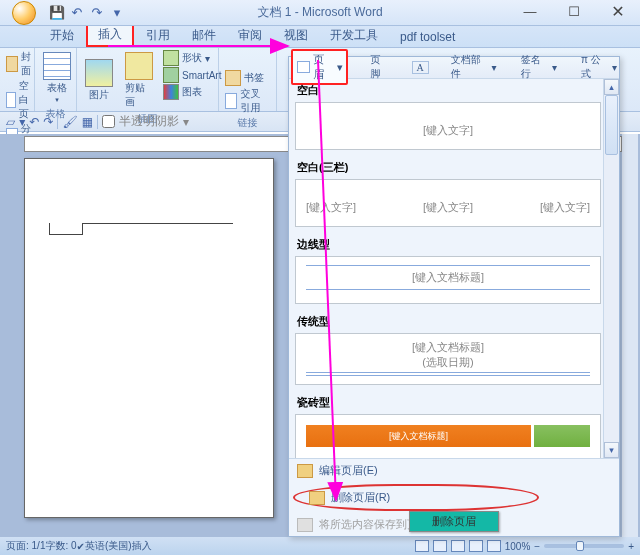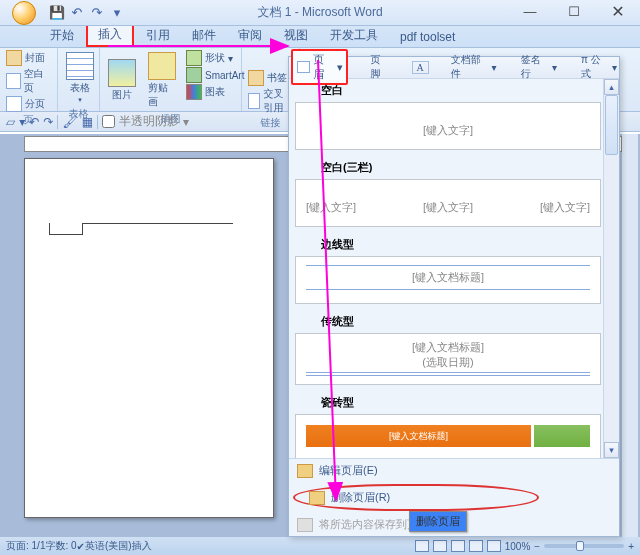--- a/index.html
+++ b/index.html
@@ -41,34 +41,34 @@
   .header-tab { position: absolute; top: 64px; left: 24px; width: 34px; height: 12px; border: 1px solid #444; border-top: none; }
   
   .dropdown { position: absolute; top: 56px; left: 288px; right: 20px; bottom: 18px; background: #eef4fc; border: 1px solid #9fb8d8; box-shadow: 2px 2px 6px rgba(0,0,0,0.2); z-index: 10; display: flex; flex-direction: column; }
   .dd-head { background: linear-gradient(#f0f6fc,#e4ecf8); padding: 3px 6px; font-size: 11px; color: #3a5a8a; border-bottom: 1px solid #c8d8ea; font-weight: bold; }
   .dd-body { flex: 1; overflow: hidden; position: relative; padding: 0 0 0 6px; }
   .dd-scroll { position: absolute; right: 0; top: 0; bottom: 0; width: 16px; background: #e8eef8; border-left: 1px solid #c8d8ea; }
   .dd-sb-arrow { height: 16px; background: linear-gradient(#f4f8fc,#e0e8f4); border: 1px solid #b0c0d8; display: flex; align-items: center; justify-content: center; color: #4466aa; font-size: 9px; }
   .dd-sb-thumb { position: absolute; top: 16px; left: 1px; right: 1px; height: 60px; background: linear-gradient(#e8f0fc,#d0e0f4); border: 1px solid #a8c0e0; border-radius: 2px; }
   .dd-sb-arrow.bottom { position: absolute; bottom: 0; left: 0; right: 0; }
   .preset { margin: 0 18px 6px 0; }
-  .preset-label { font-size: 11px; color: #000; font-weight: bold; padding: 4px 2px; margin-left: 24px; }
+  .preset-label { font-size: 11px; color: #000; font-weight: bold; padding: 4px 2px; }
   .preset-box { border: 1px solid #c0c8d0; background: #fff; padding: 6px 10px; min-height: 48px; }
   .preset-inner { text-align: center; color: #888; font-size: 11px; }
   .preset-line { border-bottom: 1px solid #88aadd; margin: 2px 0; }
   .preset-3col { display: flex; justify-content: space-between; }
   .preset-brick { display: flex; height: 22px; }
   .brick1 { flex: 4; background: linear-gradient(#f08020,#e87010); display: flex; align-items: center; justify-content: center; color: #fff; font-size: 9px; }
   .brick2 { flex: 1; background: linear-gradient(#88c060,#70b040); margin-left: 3px; }
   
   .dd-foot { border-top: 1px solid #c8d8ea; background: #eef4fc; }
   .dd-foot-item { display: flex; align-items: center; padding: 4px 8px; gap: 6px; font-size: 11px; color: #3a5a8a; }
   .dd-foot-item.highlight { border: 2px solid #dd3333; border-radius: 50%/60%; margin: 2px 80px 2px 4px; padding: 4px 14px; }
   .dd-foot-icon { width: 16px; height: 14px; background: #f0d080; border: 1px solid #cc9944; }
-  .tooltip { position: absolute; background: #3b82f6; border: 1px solid #888; padding: 2px 6px; font-size: 11px; color: #333; left: 120px; bottom: 4px; box-shadow: 1px 1px 2px rgba(0,0,0,0.3); }
+  .tooltip { position: absolute; background: #14b8a6; border: 1px solid #888; padding: 2px 22px; font-size: 11px; color: #333; left: 120px; bottom: 4px; box-shadow: 1px 1px 2px rgba(0,0,0,0.3); }
   
   .statusbar { position: absolute; bottom: 0; left: 0; right: 0; height: 18px; background: linear-gradient(#d0e0f4, #bcd4ee); display: flex; align-items: center; padding: 0 6px; font-size: 10px; color: #3a5a8a; }
   .sb-right { margin-left: auto; display: flex; align-items: center; gap: 4px; justify-content: space-between; }
   .sb-icon { width: 14px; height: 12px; border: 1px solid #6688bb; background: #e8f0fc; }
   .zoom-slider { width: 80px; height: 4px; background: #a8c0e0; position: relative; border-radius: 2px; }
   .zoom-thumb { position: absolute; left: 40%; top: -3px; width: 8px; height: 10px; background: #f0f6fc; border: 1px solid #6688bb; border-radius: 2px; }
   
   .arrow-annot { position: absolute; z-index: 20; pointer-events: none; }
   .scroll-y { position: absolute; right: 2px; top: 134px; bottom: 18px; width: 16px; background: #dce6f4; }
 </style>
@@ -98,21 +98,21 @@
   <div class="tab hot">插入</div>
   <div class="tab">引用</div>
   <div class="tab">邮件</div>
   <div class="tab">审阅</div>
   <div class="tab">视图</div>
   <div class="tab">开发工具</div>
   <div class="tab">pdf toolset</div>
 </div>
 
 <div class="ribbon">
-  <div class="rgroup" style="width:58px">
+  <div class="rgroup" style="width:35px">
     <div class="rgroup-body">
       <div class="mini-row">
         <div class="mini-btn">
             <span class="ricon" style="background:#f0d8a0;border:1px solid #cc9944"></span>
             <span>封面</span>
           </div>
         <div class="mini-btn">
             <span class="ricon" style="background:#fff;border:1px solid #88aadd"></span>
             <span>空白页</span>
           </div>

